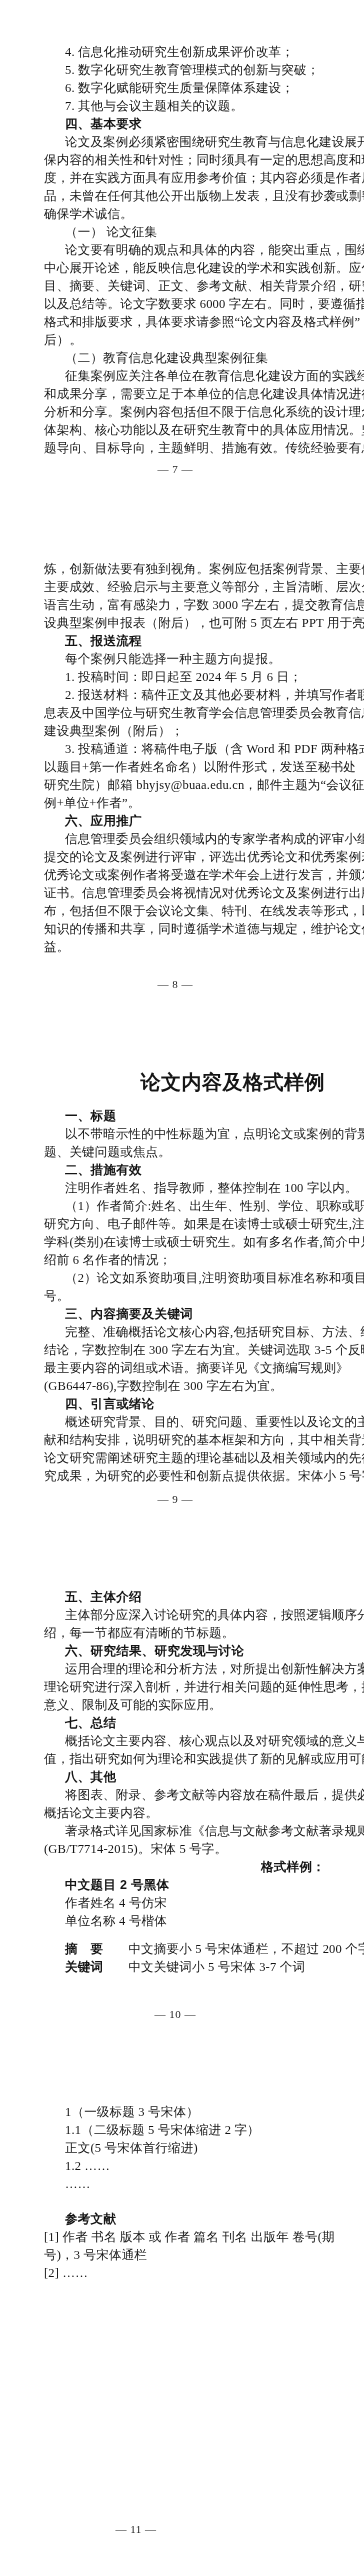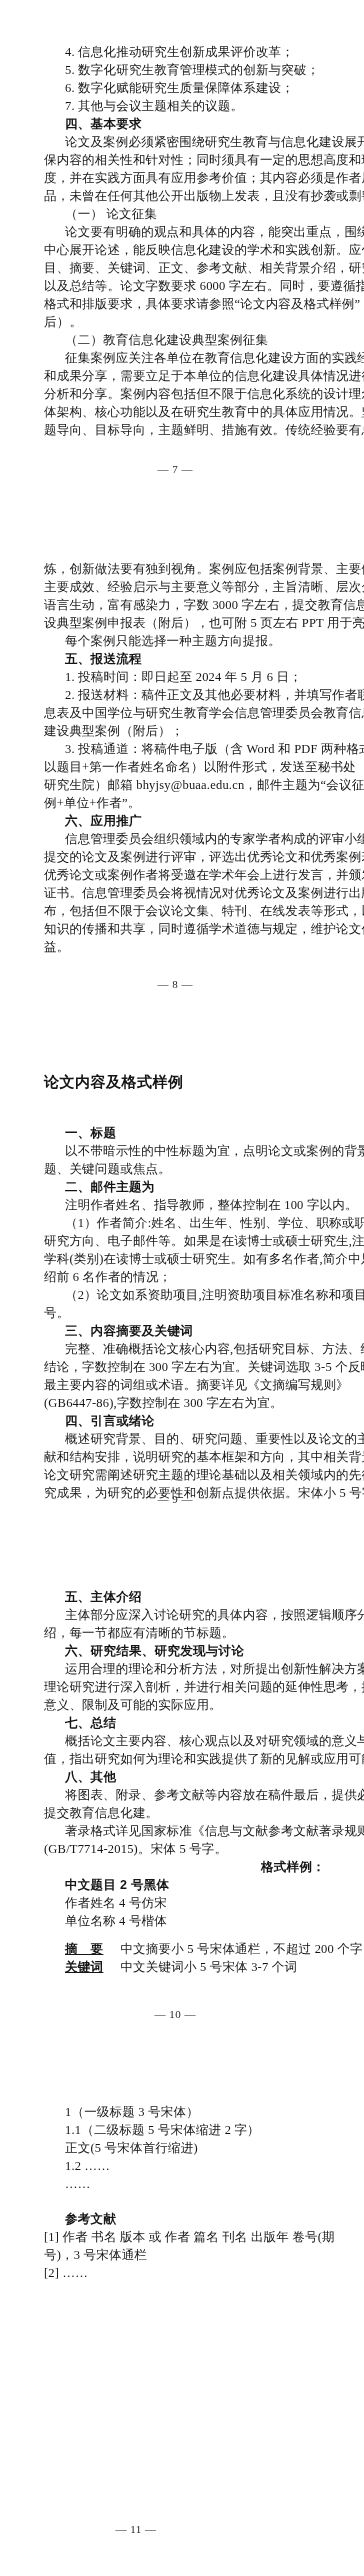--- a/index.html
+++ b/index.html
@@ -9,42 +9,43 @@
   .page.last{height:514px;}
   .content{padding-left:44px;padding-right:0;width:281px;}
   .pt83{padding-top:43px;} .pt86{padding-top:45px;} .pt78{padding-top:41px;}
   .ln{font-size:12.5px;line-height:18px;white-space:nowrap;letter-spacing:0.2px;}
   .p{}
   .pi{padding-left:21px;}
   .h{padding-left:21px;font-family:Liberation Sans, sans-serif;font-weight:700;letter-spacing:0.3px;}
   .h0{padding-left:0;font-family:"Liberation Sans","DejaVu Sans",sans-serif;font-weight:700;letter-spacing:0.3px;text-align:right;}
   .bh{padding-left:21px;font-family:"Liberation Sans","DejaVu Sans",sans-serif;font-weight:700;letter-spacing:0.3px;}
   .kv{padding-left:21px;}
-  .kvl{font-family:"Liberation Sans","DejaVu Sans",sans-serif;font-weight:700;margin-right:17px;letter-spacing:0.3px;text-decoration:underline;}
-  .doc-title{font-size:15px;line-height:23.4px;font-weight:700;text-align:left;letter-spacing:0.5px;margin-bottom:30px;font-family:"Liberation Serif","DejaVu Serif",serif;}
+  .kvl{font-family:"Liberation Sans","DejaVu Sans",sans-serif;font-weight:700;margin-right:25px;letter-spacing:0.3px;}
+  .doc-title{font-size:20px;line-height:23.4px;font-weight:700;text-align:right;letter-spacing:0.5px;margin-bottom:13px;font-family:"Liberation Serif","DejaVu Serif",serif;}
   .pagenum{position:absolute;top:460px;left:0;width:100%;text-align:center;font-size:11px;line-height:18px;color:#262626;transform:translateX(-6.8px);letter-spacing:0.5px;}
   .pagenum.far-left{transform:translateX(-46px);}
   .sp{width:100%;}
 </style>
 </head>
 <body>
 
 <div class="doc">
 
   <div class="page">
     <div class="content pt83">
         <div class="ln pi">4. 信息化推动研究生创新成果评价改革；</div>
         <div class="ln pi">5. 数字化研究生教育管理模式的创新与突破；</div>
         <div class="ln pi">6. 数字化赋能研究生质量保障体系建设；</div>
         <div class="ln pi">7. 其他与会议主题相关的议题。</div>
         <div class="ln h">四、基本要求</div>
         <div class="ln pi">论文及案例必须紧密围绕研究生教育与信息化建设展开，确</div>
         <div class="ln p">保内容的相关性和针对性；同时须具有一定的思想高度和理论深</div>
         <div class="ln p">度，并在实践方面具有应用参考价值；其内容必须是作者原创作</div>
         <div class="ln p">品，未曾在任何其他公开出版物上发表，且没有抄袭或剽窃行为，</div>
+        <div class="ln p">确保学术诚信。</div>
         <div class="ln pi">（一） 论文征集</div>
         <div class="ln pi">论文要有明确的观点和具体的内容，能突出重点，围绕一个</div>
         <div class="ln p">中心展开论述，能反映信息化建设的学术和实践创新。应包含题</div>
         <div class="ln p">目、摘要、关键词、正文、参考文献、相关背景介绍，研究发现</div>
         <div class="ln p">以及总结等。论文字数要求 6000 字左右。同时，要遵循指定的</div>
         <div class="ln p">格式和排版要求，具体要求请参照“论文内容及格式样例”（附</div>
         <div class="ln p">后）。</div>
         <div class="ln pi">（二）教育信息化建设典型案例征集</div>
         <div class="ln pi">征集案例应关注各单位在教育信息化建设方面的实践经验</div>
         <div class="ln p">和成果分享，需要立足于本单位的信息化建设具体情况进行案例</div>
@@ -54,22 +55,22 @@
       </div>
     <div class="pagenum">— 7 —</div>
   </div>
 
   <div class="page">
     <div class="content pt86">
         <div class="ln p">炼，创新做法要有独到视角。案例应包括案例背景、主要做法、</div>
         <div class="ln p">主要成效、经验启示与主要意义等部分，主旨清晰、层次分明、</div>
         <div class="ln p">语言生动，富有感染力，字数 3000 字左右，提交教育信息化建</div>
         <div class="ln p">设典型案例申报表（附后），也可附 5 页左右 PPT 用于亮点说明。</div>
+        <div class="ln h">五、报送流程</div>
         <div class="ln pi">每个案例只能选择一种主题方向提报。</div>
-        <div class="ln h">五、报送流程</div>
         <div class="ln pi">1. 投稿时间：即日起至 2024 年 5 月 6 日；</div>
         <div class="ln pi">2. 报送材料：稿件正文及其他必要材料，并填写作者联系信</div>
         <div class="ln p">息表及中国学位与研究生教育学会信息管理委员会教育信息化</div>
         <div class="ln p">建设典型案例（附后）；</div>
         <div class="ln pi">3. 投稿通道：将稿件电子版（含 Word 和 PDF 两种格式，并</div>
         <div class="ln p">以题目+第一作者姓名命名）以附件形式，发送至秘书处（北航</div>
         <div class="ln p">研究生院）邮箱 bhyjsy@buaa.edu.cn，邮件主题为“会议征文/案</div>
         <div class="ln p">例+单位+作者”。</div>
         <div class="ln h">六、应用推广</div>
         <div class="ln pi">信息管理委员会组织领域内的专家学者构成的评审小组，对</div>
@@ -82,21 +83,21 @@
       </div>
     <div class="pagenum">— 8 —</div>
   </div>
 
   <div class="page">
     <div class="content pt78">
       <div class="doc-title">论文内容及格式样例</div>
     <div class="ln h">一、标题</div>
         <div class="ln pi">以不带暗示性的中性标题为宜，点明论文或案例的背景和主</div>
         <div class="ln p">题、关键问题或焦点。</div>
-        <div class="ln h">二、邮件主题为</div>
+        <div class="ln h">二、措施有效</div>
         <div class="ln pi">注明作者姓名、指导教师，整体控制在 100 字以内。</div>
         <div class="ln pi">（1）作者简介:姓名、出生年、性别、学位、职称或职务、</div>
         <div class="ln p">研究方向、电子邮件等。如果是在读博士或硕士研究生,注明 XX</div>
         <div class="ln p">学科(类别)在读博士或硕士研究生。如有多名作者,简介中只介</div>
         <div class="ln p">绍前 6 名作者的情况；</div>
         <div class="ln pi">（2）论文如系资助项目,注明资助项目标准名称和项目编</div>
         <div class="ln p">号。</div>
         <div class="ln h">三、内容摘要及关键词</div>
         <div class="ln pi">完整、准确概括论文核心内容,包括研究目标、方法、结果、</div>
         <div class="ln p">结论，字数控制在 300 字左右为宜。关键词选取 3-5 个反映文章</div>
@@ -118,21 +119,21 @@
         <div class="ln p">绍，每一节都应有清晰的节标题。</div>
         <div class="ln h">六、研究结果、研究发现与讨论</div>
         <div class="ln pi">运用合理的理论和分析方法，对所提出创新性解决方案或者</div>
         <div class="ln p">理论研究进行深入剖析，并进行相关问题的延伸性思考，探讨其</div>
         <div class="ln p">意义、限制及可能的实际应用。</div>
         <div class="ln h">七、总结</div>
         <div class="ln pi">概括论文主要内容、核心观点以及对研究领域的意义与价</div>
         <div class="ln p">值，指出研究如何为理论和实践提供了新的见解或应用可能性。</div>
         <div class="ln h">八、其他</div>
         <div class="ln pi">将图表、附录、参考文献等内容放在稿件最后，提供必要的</div>
-        <div class="ln p">提交教育信息化建。</div>
+        <div class="ln p">概括论文主要内容。</div>
         <div class="ln pi">著录格式详见国家标准《信息与文献参考文献著录规则》</div>
         <div class="ln p">(GB/T7714-2015)。宋体 5 号字。</div>
         <div class="ln h0">格式样例：</div>
         <div class="ln bh">中文题目 2 号黑体</div>
         <div class="ln pi">作者姓名 4 号仿宋</div>
         <div class="ln pi">单位名称 4 号楷体</div>
         <div class="sp" style="height: 10.4px;"></div>
         <div class="ln kv"><span class="kvl">摘　要</span><span>中文摘要小 5 号宋体通栏，不超过 200 个字</span></div>
         <div class="ln kv"><span class="kvl">关键词</span><span>中文关键词小 5 号宋体 3-7 个词</span></div>
       </div>

